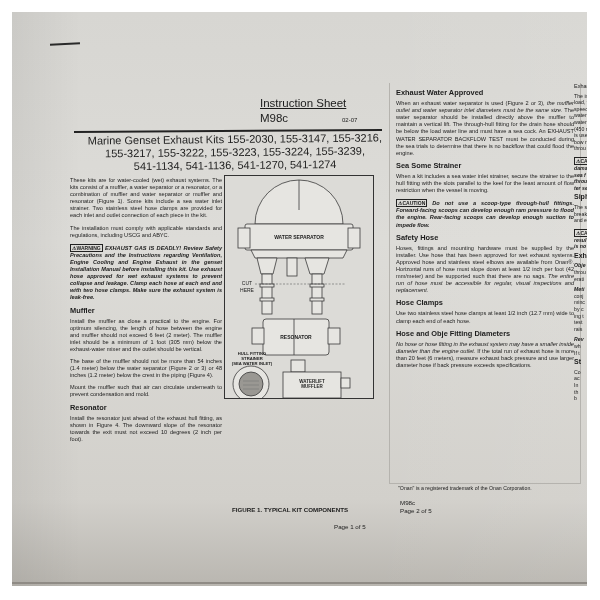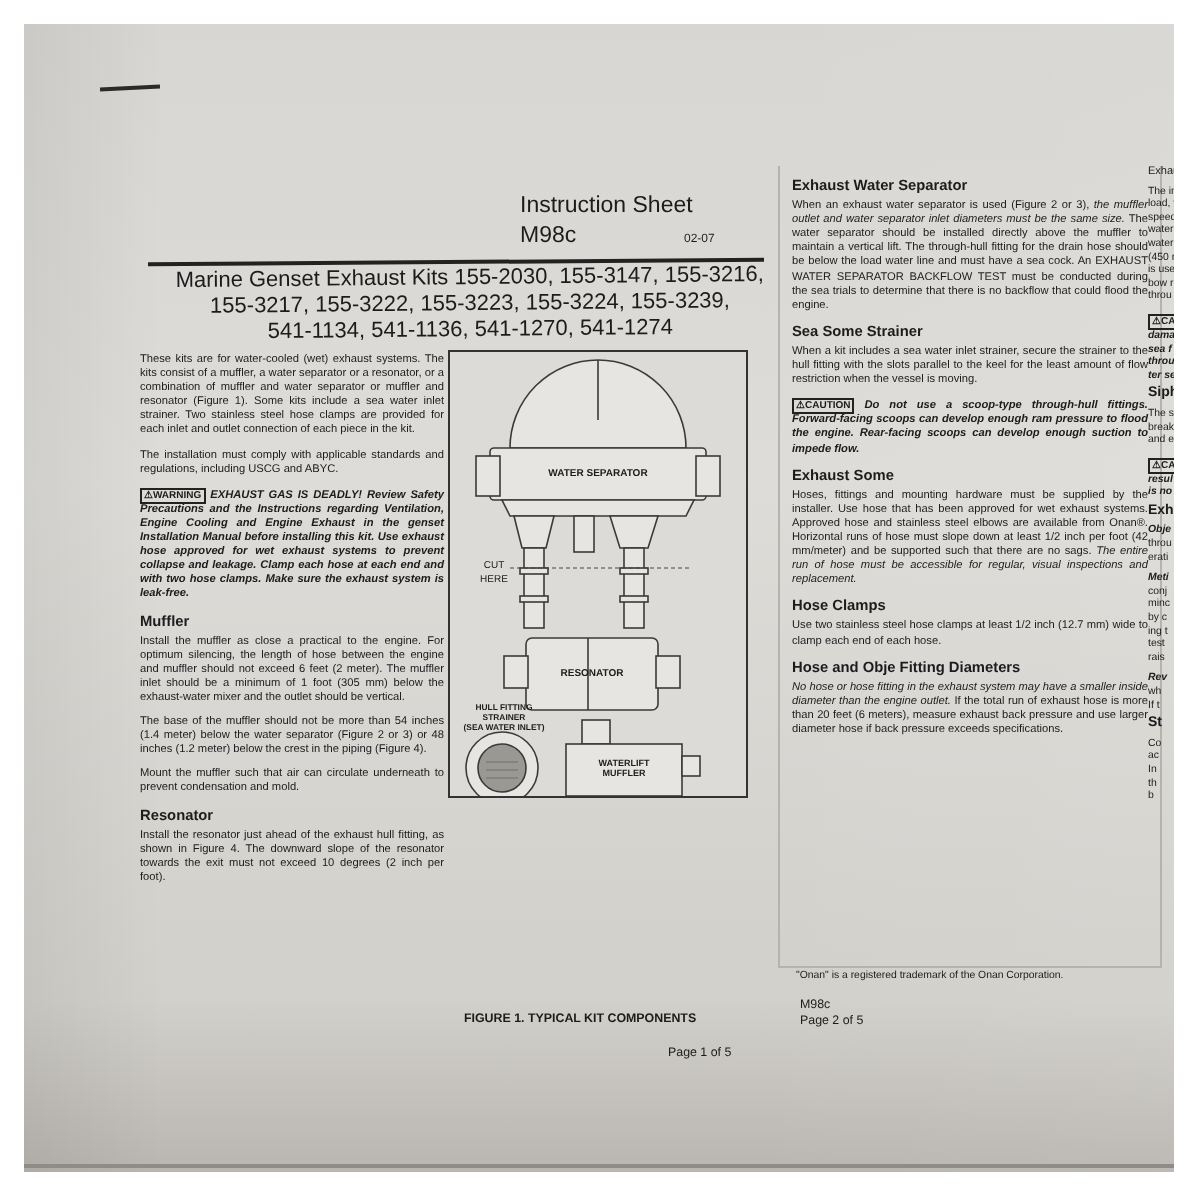--- a/index.html
+++ b/index.html
@@ -5,21 +5,21 @@
   html,body{margin:0;padding:0;}
   body{width:600px;height:600px;background:#ffffff;position:relative;overflow:hidden;font-family:"Liberation Sans",sans-serif;color:#1c1c1c;}
   .photo{position:absolute;left:12px;top:12px;width:575px;height:574px;background:linear-gradient(180deg,#d7d6d2 0%,#dddcd8 40%,#d2d0cb 85%,#b9b6b0 100%);overflow:hidden;}
   .photo-shade{position:absolute;left:0;top:0;width:100%;height:100%;background:linear-gradient(90deg,rgba(0,0,0,0.06) 0%,rgba(0,0,0,0) 12%,rgba(0,0,0,0) 60%,rgba(255,255,255,0.05) 100%);pointer-events:none;}
   .bottom-edge{position:absolute;left:0;right:0;bottom:2px;height:2px;background:#8f8b85;}
   .pen-mark{position:absolute;left:38px;top:31px;width:30px;height:2px;background:#2a2a2a;transform:rotate(-3deg);}
 
   .page{position:absolute;}
   .page1{left:22px;top:55px;width:358px;height:520px;}
   .page2{left:374px;top:55px;width:201px;height:520px;}
-  .hdr-title{font-size:11.5px;position:absolute;left:226px;top:30px;white-space:nowrap;}
+  .hdr-title{font-size:11.5px;position:absolute;left:226px;top:30px;white-space:nowrap;text-decoration:underline;}
   .hdr-code{font-size:11.5px;position:absolute;left:226px;top:45px;white-space:nowrap;}
   .hdr-date{font-size:6px;position:absolute;left:308px;top:50px;}
   .hdr-rule{position:absolute;left:40px;top:63px;width:308px;height:1.5px;background:#222;transform:rotate(-0.4deg);}
 
   .main-title{position:absolute;left:42px;top:66px;width:318px;text-align:center;font-size:11px;line-height:13px;transform:rotate(-0.6deg);}
 
   .col{position:absolute;font-size:5.6px;line-height:7.1px;text-align:justify;}
   .col p{margin:0 0 5px 0;}
   .col h3{margin:4px 0 4px 0;font-size:7.4px;font-weight:bold;}
   .col .warn{font-style:italic;font-weight:bold;}
@@ -129,26 +129,26 @@
         <div>MUFFLER</div>
       </div>
     </div>
     <div class="fig-caption">FIGURE 1. TYPICAL KIT COMPONENTS</div>
     <div class="page-num1">Page 1 of 5</div>
   </div>
 
   <div class="page page2">
     <div class="page2-frame"></div>
     <div class="col col2">
-      <h3>Exhaust Water Separator</h3>
+      <h3>Exhaust Water Approved</h3>
       <p><span>When an exhaust water separator is used (Figure 2 or 3), </span><span class="it">the muffler outlet and water separator inlet diameters must be the same size.</span><span> The water separator should be installed directly above the muffler to maintain a vertical lift. The through-hull fitting for the drain hose should be below the load water line and must have a sea cock. An EXHAUST WATER SEPARATOR BACKFLOW TEST must be conducted during the sea trials to determine that there is no backflow that could flood the engine.</span></p>
       <h3>Sea Some Strainer</h3>
       <p>When a kit includes a sea water inlet strainer, secure the strainer to the hull fitting with the slots parallel to the keel for the least amount of flow restriction when the vessel is moving.</p>
       <p><span class="tag">⚠CAUTION</span> <span class="warn">Do not use a scoop-type through-hull fittings. Forward-facing scoops can develop enough ram pressure to flood the engine. Rear-facing scoops can develop enough suction to impede flow.</span></p>
-      <h3>Exhaust Some</h3>
+      <h3>Safety Hose</h3>
       <p><span>Hoses, fittings and mounting hardware must be supplied by the installer. Use hose that has been approved for wet exhaust systems. Approved hose and stainless steel elbows are available from Onan®. Horizontal runs of hose must slope down at least 1/2 inch per foot (42 mm/meter) and be supported such that there are no sags. </span><span class="it">The entire run of hose must be accessible for regular, visual inspections and replacement.</span></p>
       <h3>Hose Clamps</h3>
       <p>Use two stainless steel hose clamps at least 1/2 inch (12.7 mm) wide to clamp each end of each hose.</p>
       <h3>Hose and Obje Fitting Diameters</h3>
       <p><span class="it">No hose or hose fitting in the exhaust system may have a smaller inside diameter than the engine outlet.</span><span> If the total run of exhaust hose is more than 20 feet (6 meters), measure exhaust back pressure and use larger diameter hose if back pressure exceeds specifications.</span></p>
     </div>
     <div class="trademark">"Onan" is a registered trademark of the Onan Corporation.</div>
     <div class="footer-code">M98c</div>
     <div class="footer-page">Page 2 of 5</div>
 

